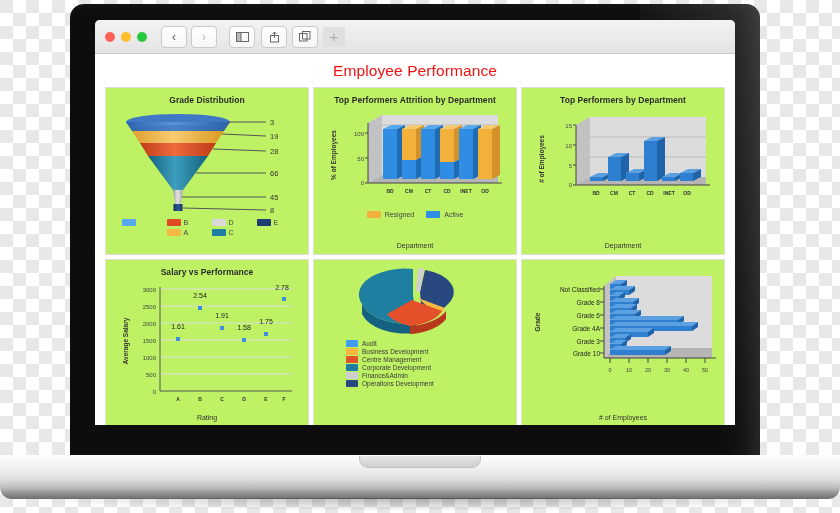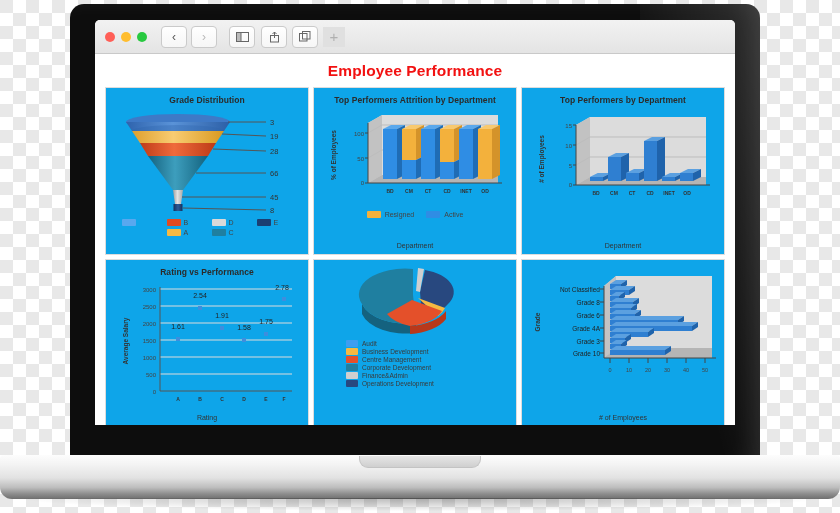--- a/index.html
+++ b/index.html
@@ -73,26 +73,26 @@
   .urltext{font-size:9.5px;color:#333;letter-spacing:.1px;}
   .reload{position:absolute;right:8px;top:50%;transform:translateY(-50%);
     font-size:11px;color:#888;line-height:1;}
   .rightbtns{display:flex;gap:5px;align-items:center;}
   .plus{width:22px;height:20px;display:flex;align-items:center;justify-content:center;
     color:#b0b0b0;font-size:15px;background:#e0e0e0;}
 
   
   .page{height:372px;background:#fff;padding:6px 10px 0;box-sizing:border-box;}
   .page-title{
-    text-align:center;color:#f21111;font-size:15.5px;font-weight:bold;
+    text-align:center;color:#f21111;font-size:15.5px;font-weight:normal;
     margin:2px 0 7px;letter-spacing:.1px;
   }
   .grid{display:grid;grid-template-columns:1fr 1fr 1fr;gap:4px;}
   .card{
-    border:1px solid #ddd;background:#0ea5e9;height:168px;position:relative;
+    border:1px solid #ddd;background:#bef264;height:168px;position:relative;
     box-sizing:border-box;padding:4px 2px 2px;
   }
   .card .ctitle{
     text-align:center;font-size:8.5px;font-weight:bold;color:#2b2b2b;
     margin:3px 0 2px;letter-spacing:.05px;
   }
 
   
   .funnel-wrap{position:relative;height:110px;}
   .funnel-svg{position:absolute;left:8px;top:0;}
@@ -410,21 +410,21 @@
             <text class="cat-lbl" x="86" y="88" text-anchor="middle">CM</text>
             <text class="cat-lbl" x="104" y="88" text-anchor="middle">CT</text>
             <text class="cat-lbl" x="122" y="88" text-anchor="middle">CD</text>
             <text class="cat-lbl" x="141" y="88" text-anchor="middle">INET</text>
             <text class="cat-lbl" x="159" y="88" text-anchor="middle">OD</text>
           </svg>
           <div class="xtitle">Department</div>
         </div>
 
         <div class="card">
-          <div class="ctitle">Rating vs Performance</div>
+          <div class="ctitle">Salary vs Performance</div>
           <svg class="chart-svg" width="190" height="135" viewBox="0 0 190 135">
 
             <line x1="48" y1="10" x2="180" y2="10" stroke="#dcdcdc"></line>
             <line x1="48" y1="27" x2="180" y2="27" stroke="#dcdcdc"></line>
             <line x1="48" y1="44" x2="180" y2="44" stroke="#dcdcdc"></line>
             <line x1="48" y1="61" x2="180" y2="61" stroke="#dcdcdc"></line>
             <line x1="48" y1="78" x2="180" y2="78" stroke="#dcdcdc"></line>
             <line x1="48" y1="95" x2="180" y2="95" stroke="#dcdcdc"></line>
             <line x1="48" y1="112" x2="180" y2="112" stroke="#555"></line>
             <line x1="48" y1="8" x2="48" y2="112" stroke="#555"></line>

